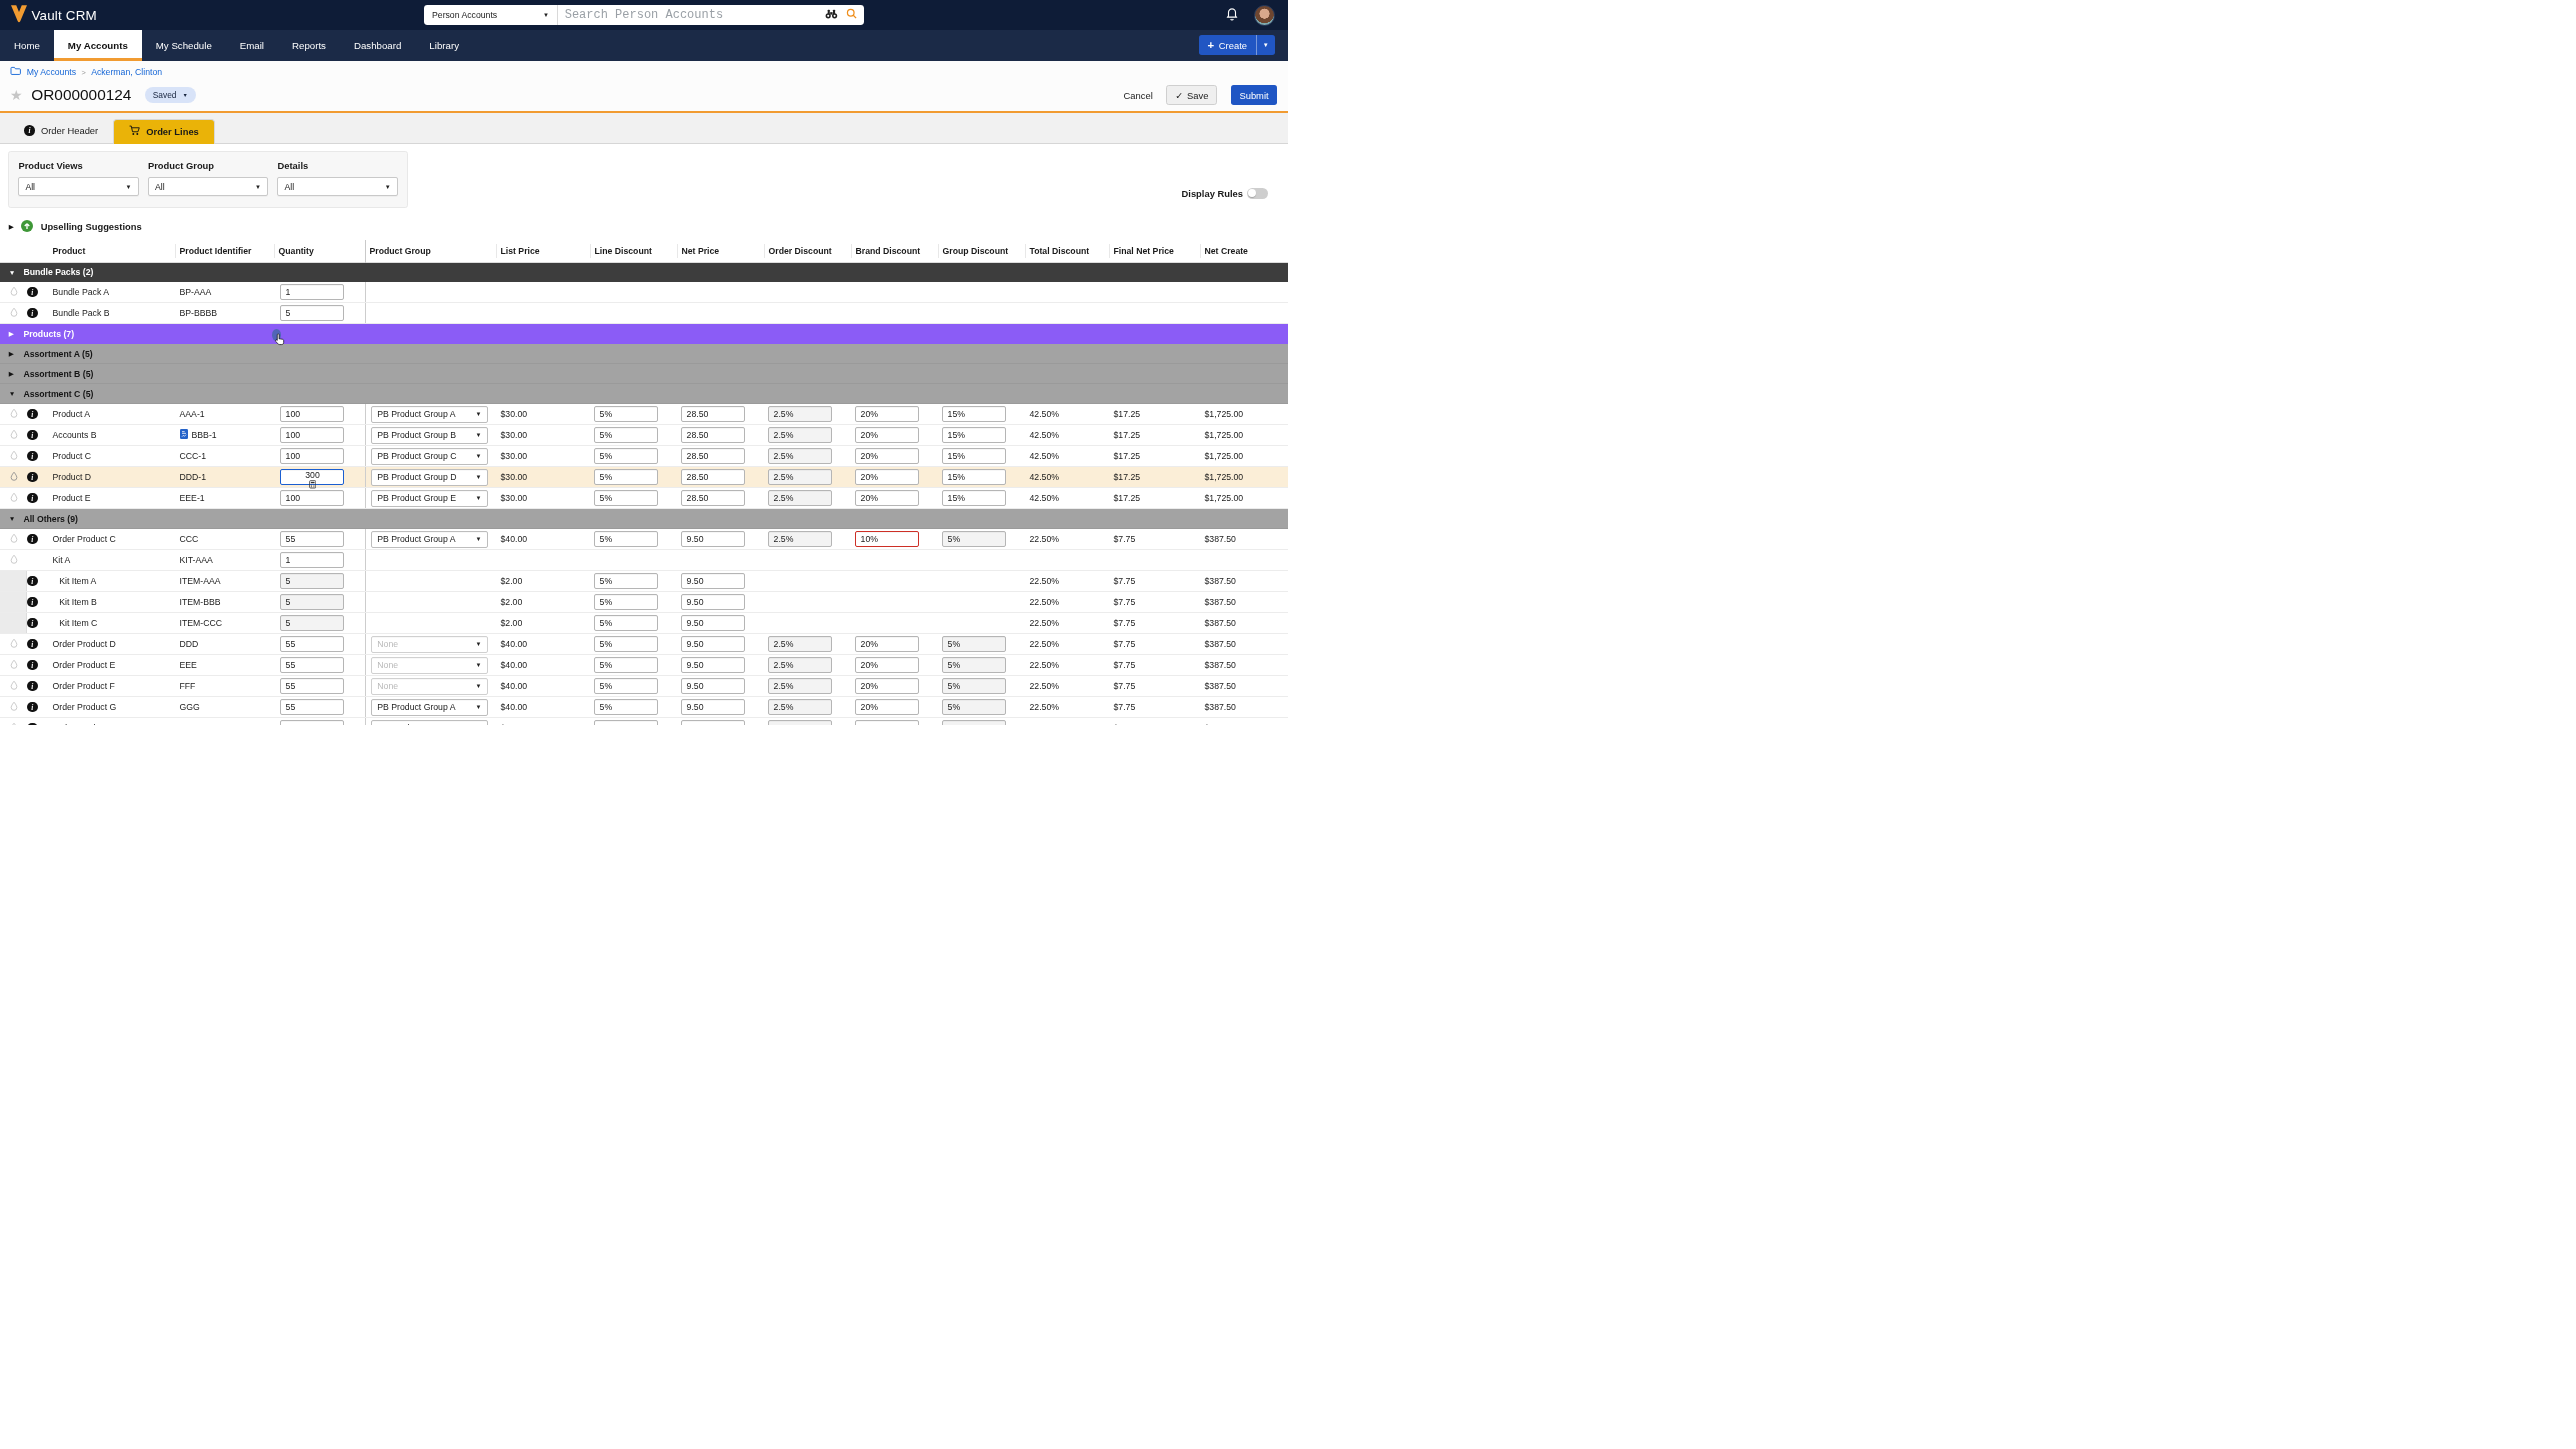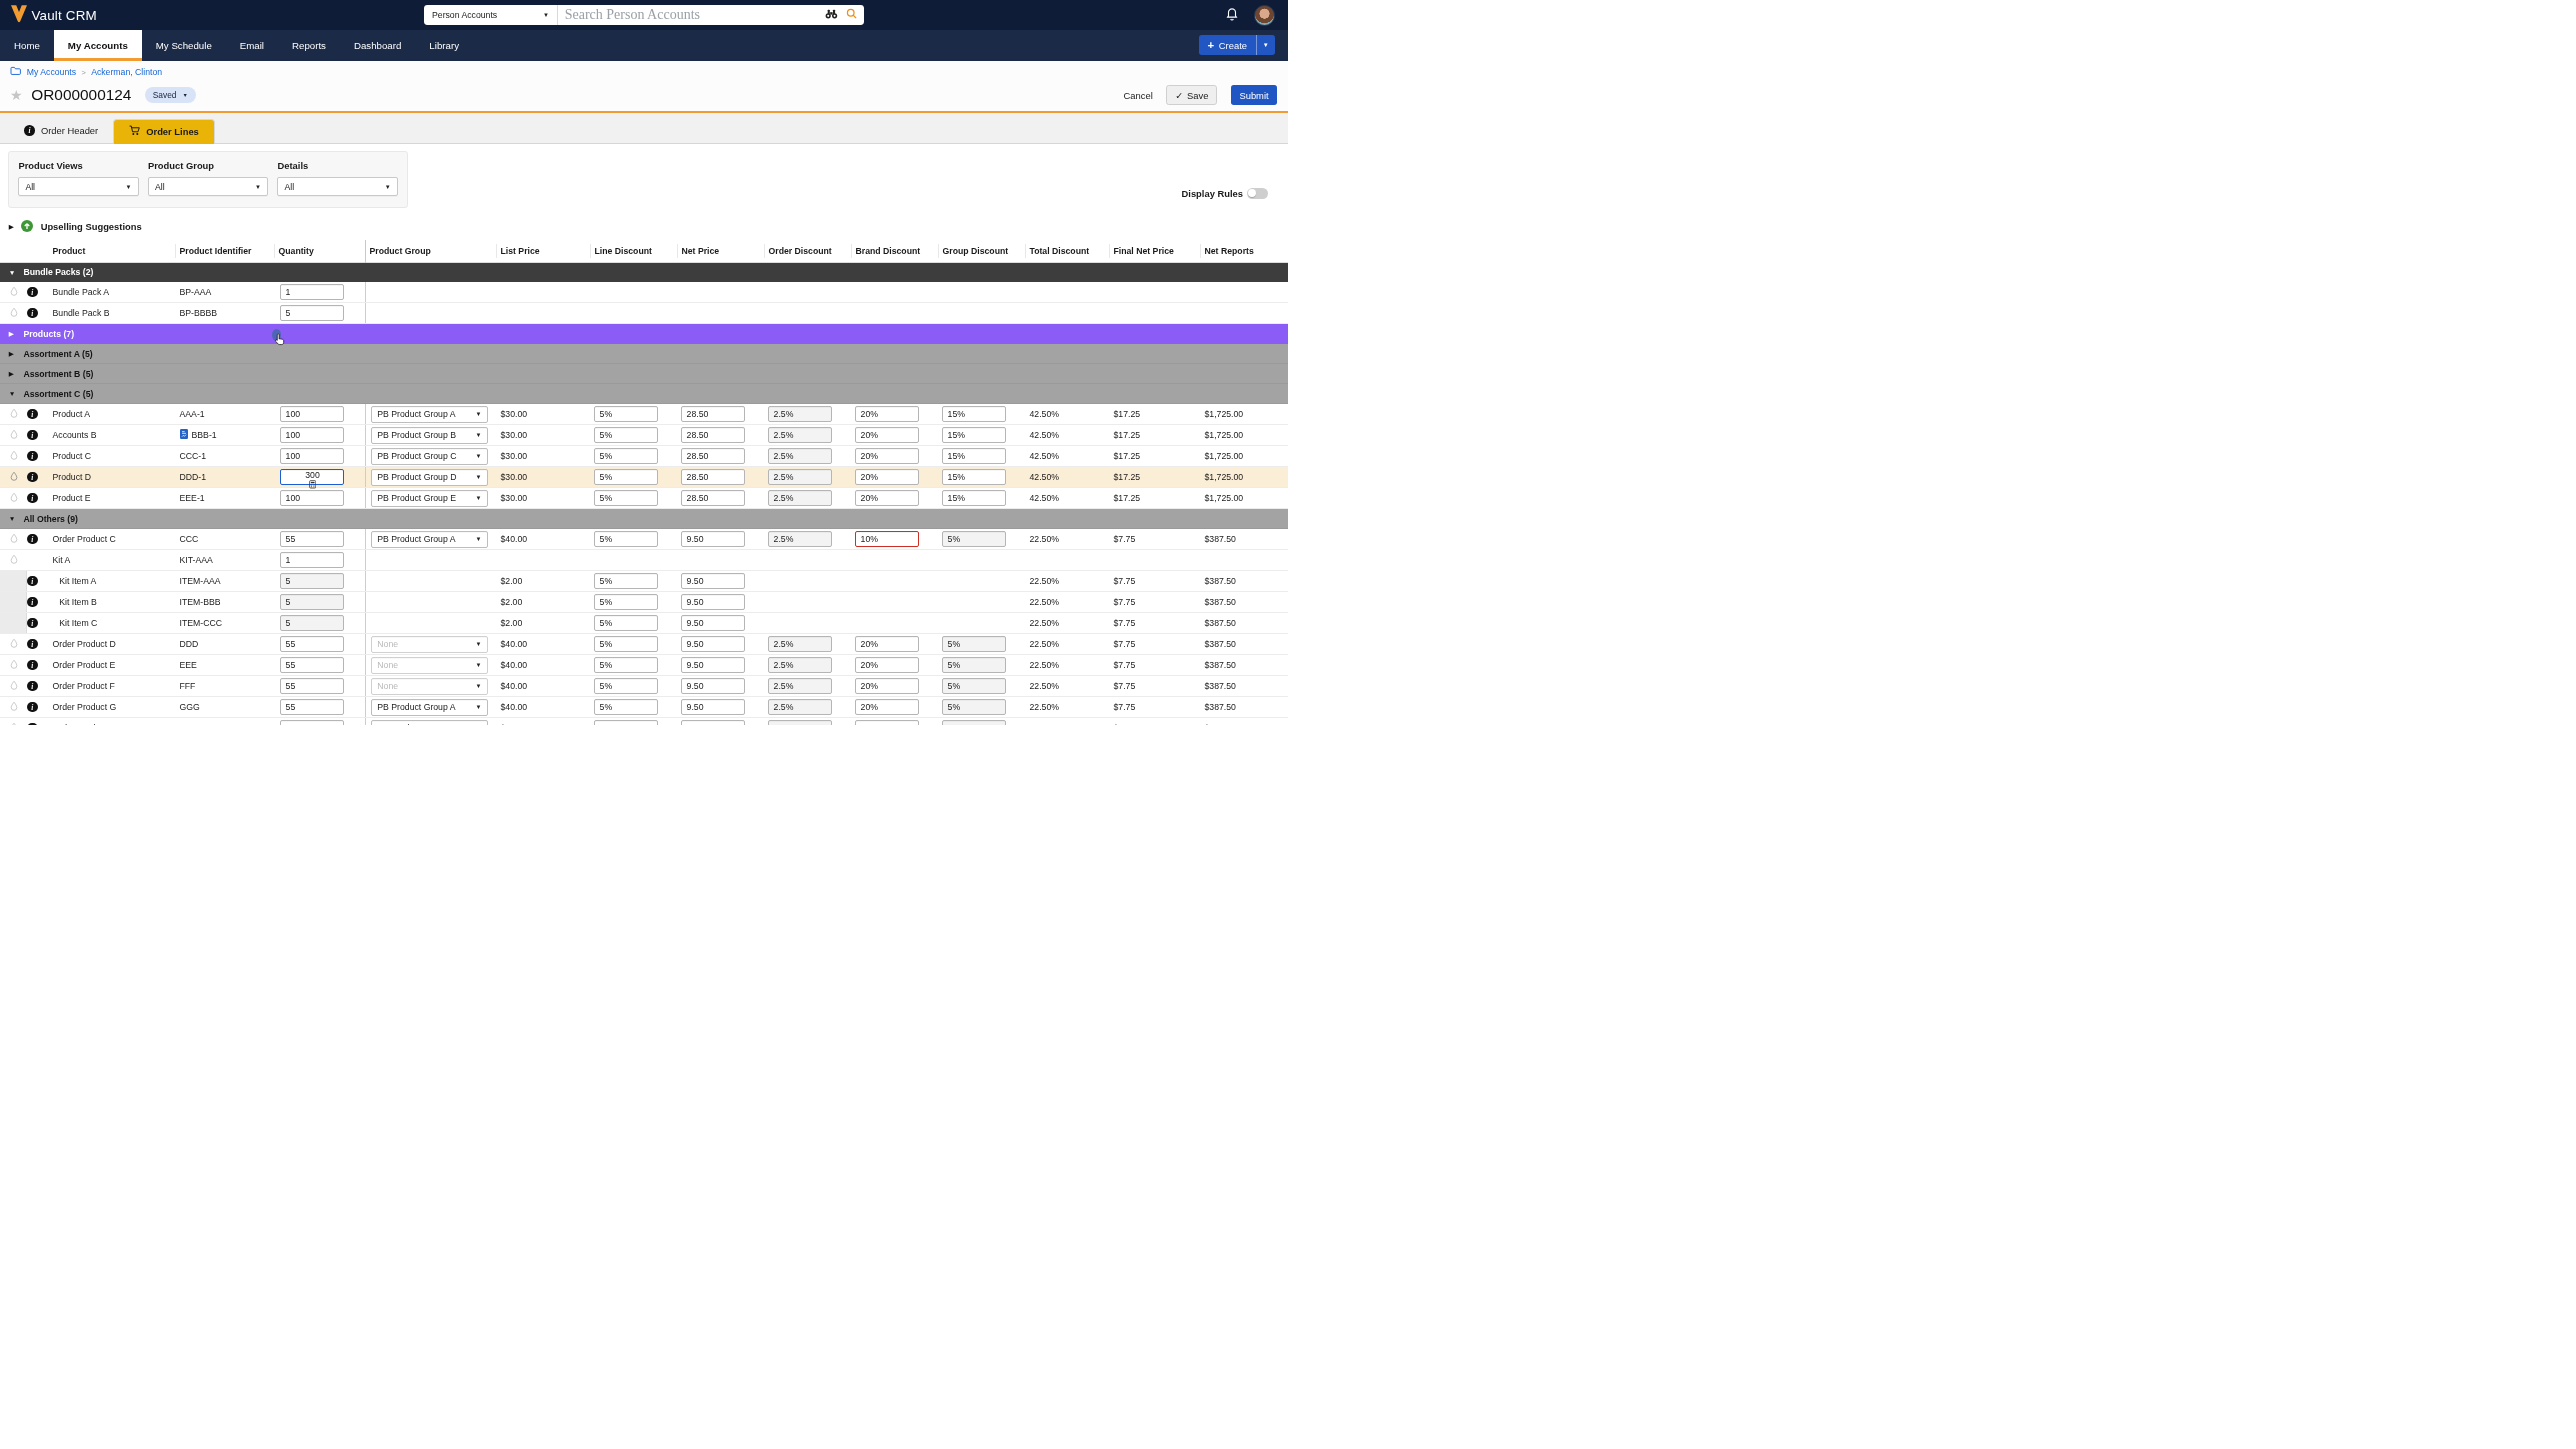--- a/index.html
+++ b/index.html
@@ -8,22 +8,22 @@
 
   
   .topbar { height:30px; background:#0e1c37; display:flex; align-items:center; position:relative; }
   .logo { display:flex; align-items:center; gap:4.7px; margin-left:10.7px; }
   .logo-text { color:#fff; font-size:13.4px; font-weight:500; letter-spacing:0.2px; }
   .searchbar { position:absolute; left:424px; width:440px; height:19.5px; background:#fff;
     border-radius:3.4px; display:flex; align-items:center; overflow:hidden; }
   .search-scope { width:134px; height:100%; display:flex; align-items:center; justify-content:space-between;
     padding:0 8px; font-size:8.7px; border-right:0.7px solid #d9d9d9; cursor:default; }
   .scope-caret { font-size:6px; color:#222; }
-  .search-input { flex:1; border:none; outline:none; font-size:14px; padding:0 6.7px;
-    font-family:Liberation Serif, serif; color:#222; }
+  .search-input { flex:1; border:none; outline:none; font-size:12px; padding:0 6.7px;
+    font-family:Liberation Mono, monospace; color:#222; }
   .search-input::placeholder { color:#9aa0a6; }
   .search-icons { display:flex; align-items:center; gap:6.7px; padding-right:6.7px; }
   .top-right { position:absolute; right:0; display:flex; align-items:center; gap:14.8px; padding-right:13.4px; }
   .avatar { width:21px; height:21px; border-radius:50%;
     background:radial-gradient(circle at 50% 40%, #d9a88c 0 33%, #6e4630 35% 63%, #7fa9ad 65%);
     border:0.7px solid #2a3c5e; }
 
   
   .navbar { height:31px; background:#1b2a47; display:flex; align-items:stretch; position:relative; }
   .nav-items { display:flex; }
@@ -289,21 +289,21 @@
       <div class="th c-qty-head">Quantity</div>
       <div class="th">Product Group</div>
       <div class="th">List Price</div>
       <div class="th">Line Discount</div>
       <div class="th">Net Price</div>
       <div class="th">Order Discount</div>
       <div class="th">Brand Discount</div>
       <div class="th">Group Discount</div>
       <div class="th">Total Discount</div>
       <div class="th">Final Net Price</div>
-      <div class="th no-sep">Net Reports</div>
+      <div class="th no-sep">Net Create</div>
     </div>
     <div id="rows">
         <div class="section dark">
           <span class="s-caret">▼</span>
           <span class="s-label">Bundle Packs (2)</span>
         </div>
         <div class="grid row">
           <div class="c-erase">
             <span><svg width="10" height="10" viewBox="0 0 16 16" fill="none" stroke="#c4c4c4" stroke-width="1.4">
                 <path d="M8 1.8C8 1.8 3.4 7.6 3.4 10.3a4.6 4.6 0 0 0 9.2 0C12.6 7.6 8 1.8 8 1.8Z"></path>

